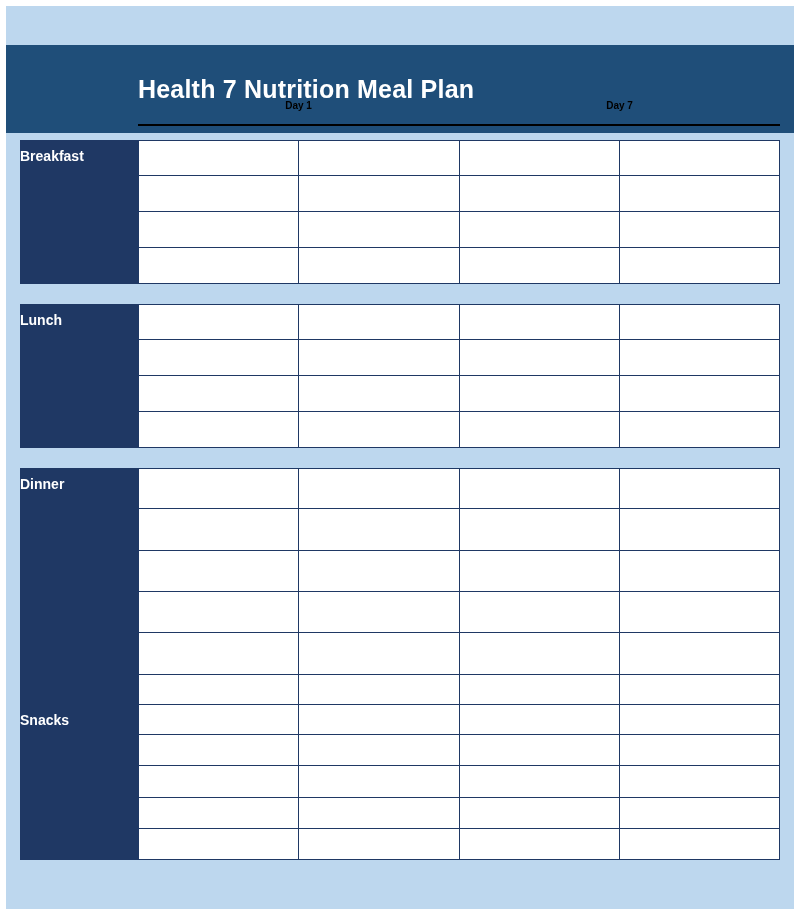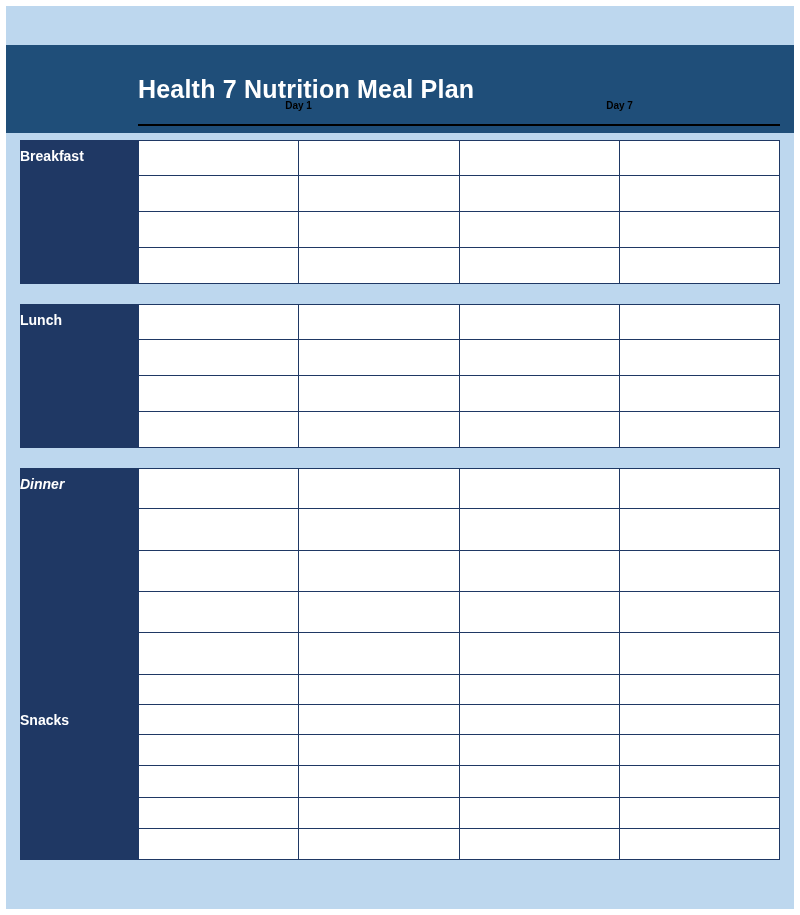--- a/index.html
+++ b/index.html
@@ -184,21 +184,21 @@
           </div>
           <div class="row">
             <div class="cell"></div>
             <div class="cell"></div>
             <div class="cell"></div>
             <div class="cell"></div>
           </div>
         </div>
       </div>
 
-      <div class="section" style="top:380px; height:248px;font-style:italic;">
+      <div class="section" style="top:380px; height:248px;">
         <div class="section-label">Dinner</div>
         <div class="section-rows">
           <div class="row">
             <div class="cell"></div>
             <div class="cell"></div>
             <div class="cell"></div>
             <div class="cell"></div>
           </div>
           <div class="row">
             <div class="cell"></div>

